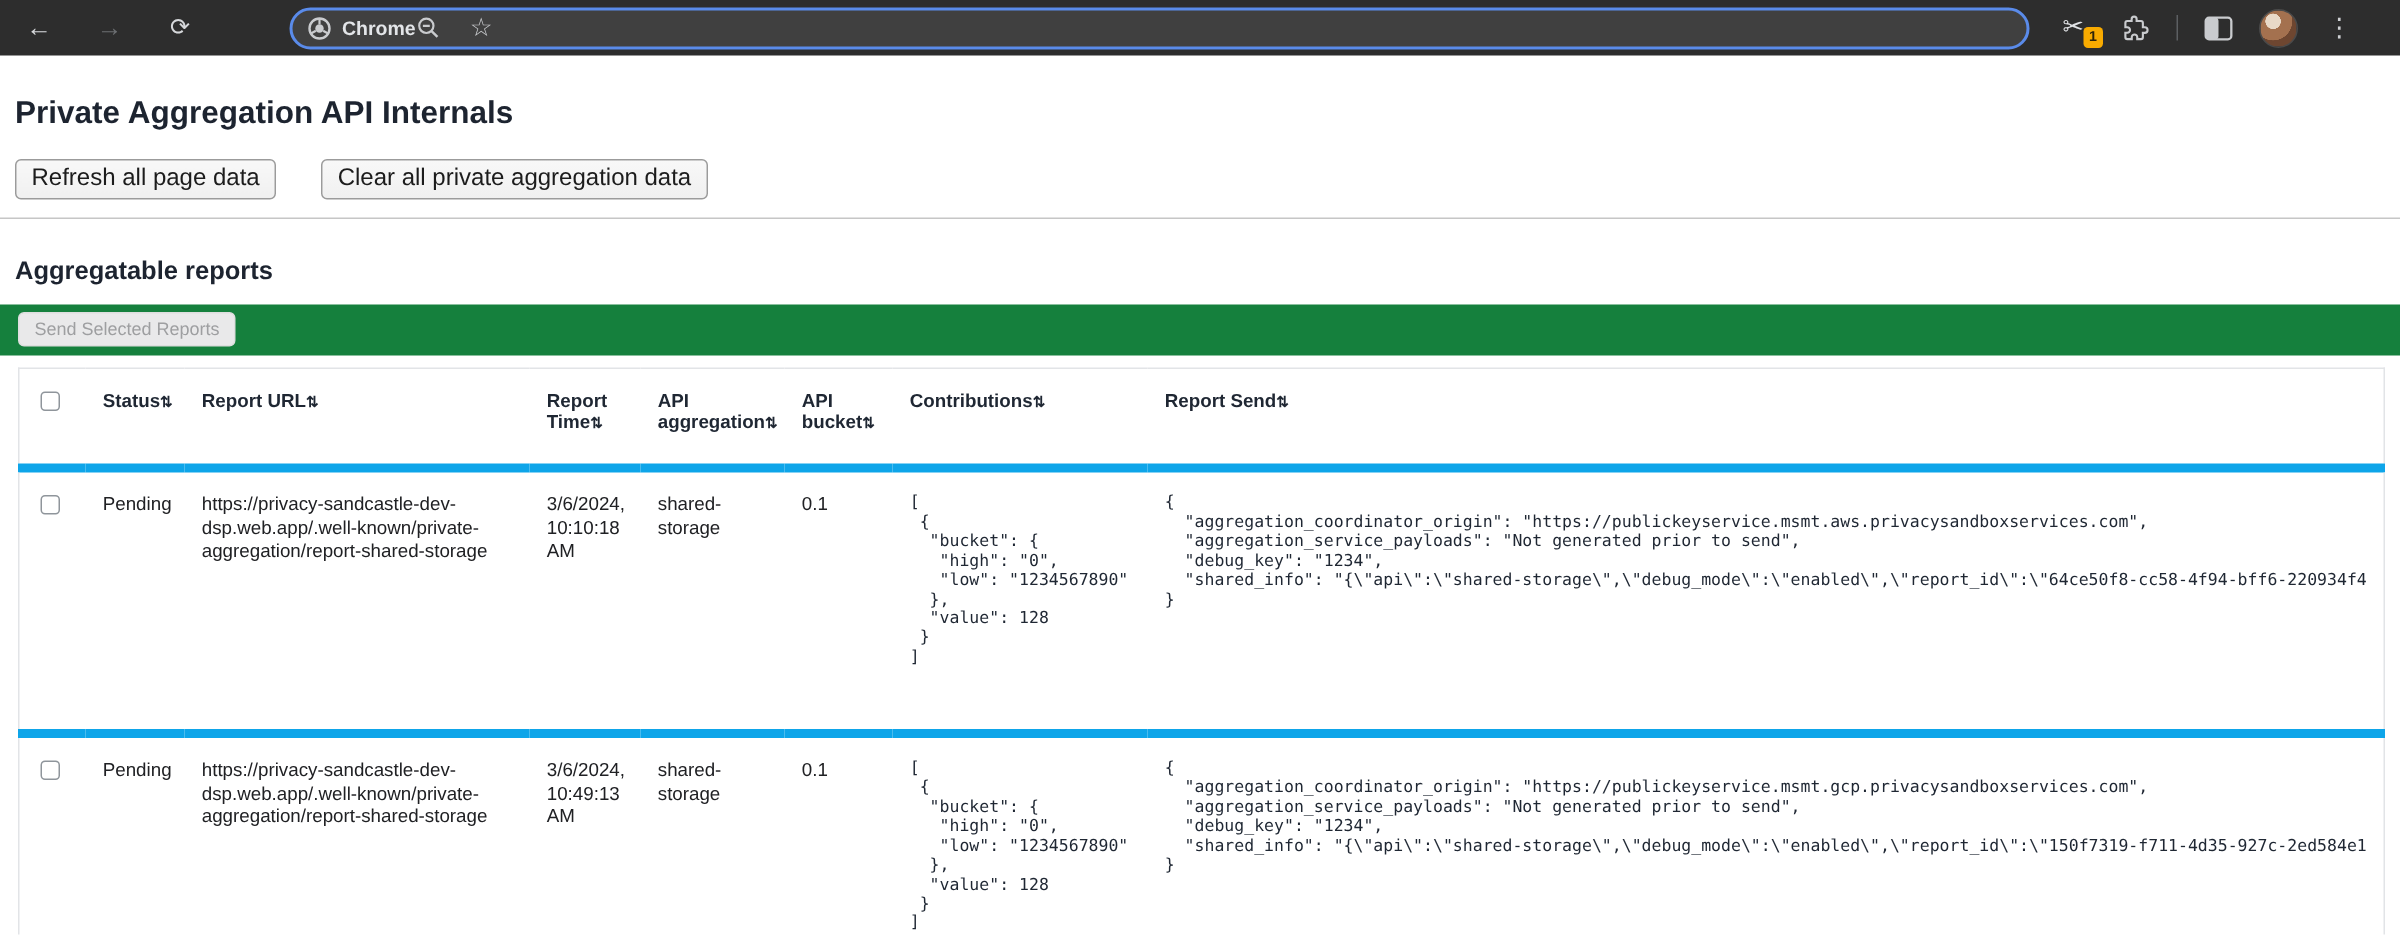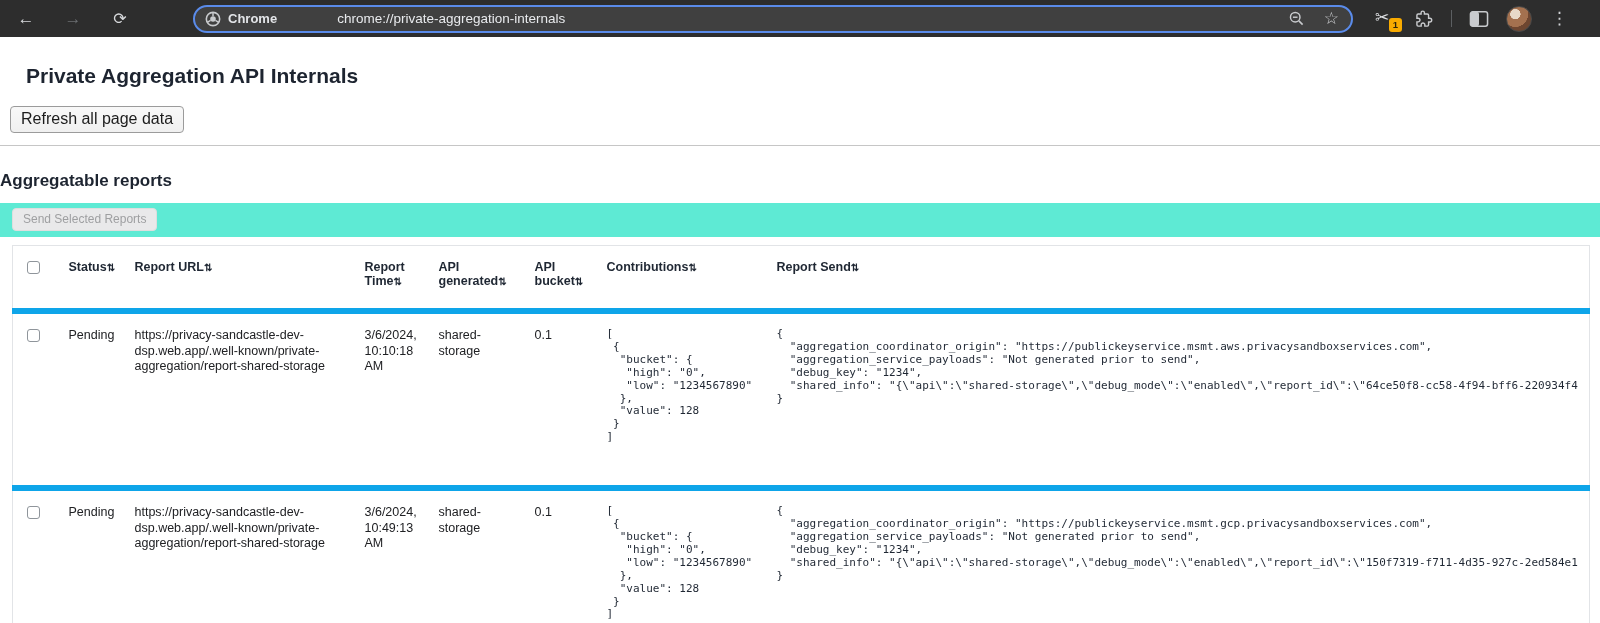--- a/index.html
+++ b/index.html
@@ -65,41 +65,41 @@
     width: 26px; height: 26px; border-radius: 50%;
     background: radial-gradient(circle at 35% 30%, #e8d9c8 0 22%, #a4714f 23% 55%, #6e4630 56% 100%);
     border: 1px solid #4a4a4a;
     cursor: pointer;
   }
   .kebab { font-size: 17px; color: #cfd1d4; letter-spacing: 0; cursor: pointer; padding: 0 2px; }
 
   
   .page-title {
     font-size: 21px; font-weight: 700; color: #1d2430;
-    margin: 27px 0 0 16px; padding-left: 10px;
+    margin: 27px 0 0 0; padding-left: 10px;
   }
   .top-buttons { margin-top: 18px; padding-left: 10px; display: flex; gap: 30px; }
   .btn {
     font-family: "Liberation Sans", sans-serif;
     font-size: 16px; color: #1c1c1c;
     background: linear-gradient(#f8f8f8, #f0f0f0);
     border: 1px solid #9b9b9b; border-radius: 4px;
     padding: 3px 10px 4px; cursor: pointer;
   }
   .page-hr {
     border: none; border-top: 1px solid #c6c6c6;
     margin: 12px 0 0 0;
   }
   .section-heading {
     font-size: 17px; font-weight: 700; color: #1d2430;
-    margin: 25px 0 0 0; padding-left: 0;
+    margin: 25px 0 0 0; padding-left: 10px;
   }
   .reports-toolbar {
     margin-top: 12px;
-    background: #5eead4;
+    background: #15803d;
     padding: 5px 12px 6px;
   }
   .btn-disabled {
     font-family: "Liberation Sans", sans-serif;
     font-size: 12px; color: #9e9fa1;
     background: #e9e9ea;
     border: 1px solid #dedede; border-radius: 4px;
     padding: 3px 10px 4px;
   }
 
@@ -157,21 +157,20 @@
 
   <div class="omnibox">
     <div class="site-chip">
       <svg class="chrome-logo" viewBox="0 0 24 24">
         <circle cx="12" cy="12" r="10" fill="none" stroke="#c9cbce" stroke-width="2.4"></circle>
         <circle cx="12" cy="12" r="4.2" fill="#c9cbce"></circle>
         <path d="M12 2 L12 7.8 M3.4 17 L8.4 14.2 M20.6 17 L15.6 14.2" stroke="#c9cbce" stroke-width="2.2" fill="none"></path>
       </svg>
       <span class="site-chip-label">Chrome</span>
     </div>
-    <span class="omnibox-url">chrome://private-aggregation-internals</span>
     <div class="omnibox-right">
       <svg class="omni-icon" width="17" height="17" viewBox="0 0 20 20">
         <circle cx="8.5" cy="8.5" r="5.6" fill="none" stroke="#c9cbce" stroke-width="1.7"></circle>
         <line x1="5.8" y1="8.5" x2="11.2" y2="8.5" stroke="#c9cbce" stroke-width="1.7"></line>
         <line x1="12.8" y1="12.8" x2="17.2" y2="17.2" stroke="#c9cbce" stroke-width="1.9"></line>
       </svg>
       <span class="omni-icon star-glyph">☆</span>
     </div>
   </div>
 
@@ -190,20 +189,21 @@
     </svg>
     <div class="avatar"></div>
     <span class="kebab">⋮</span>
   </div>
 </div>
 
 <h1 class="page-title">Private Aggregation API Internals</h1>
 
 <div class="top-buttons">
   <button class="btn">Refresh all page data</button>
+  <button class="btn">Clear all private aggregation data</button>
 </div>
 
 <hr class="page-hr">
 
 <h2 class="section-heading">Aggregatable reports</h2>
 
 <div class="reports-toolbar">
   <button class="btn-disabled" disabled="">Send Selected Reports</button>
 </div>
 
@@ -219,21 +219,21 @@
       <col>
   </colgroup>
   <thead>
     <tr>
       <th class="cell-checkbox">
         <input type="checkbox" class="row-check" style="">
       </th>
       <th><span>Status</span><span class="sort-glyph">⇅</span></th>
       <th><span>Report URL</span><span class="sort-glyph">⇅</span></th>
       <th><span>Report Time</span><span class="sort-glyph">⇅</span></th>
-      <th><span>API generated</span><span class="sort-glyph">⇅</span></th>
+      <th><span>API aggregation</span><span class="sort-glyph">⇅</span></th>
       <th><span>API bucket</span><span class="sort-glyph">⇅</span></th>
       <th><span>Contributions</span><span class="sort-glyph">⇅</span></th>
       <th><span>Report Send</span><span class="sort-glyph">⇅</span></th>
     </tr>
   </thead>
   <tbody>
     <tr>
       <td class="cell-checkbox">
         <input type="checkbox" class="row-check" style="">
       </td>

